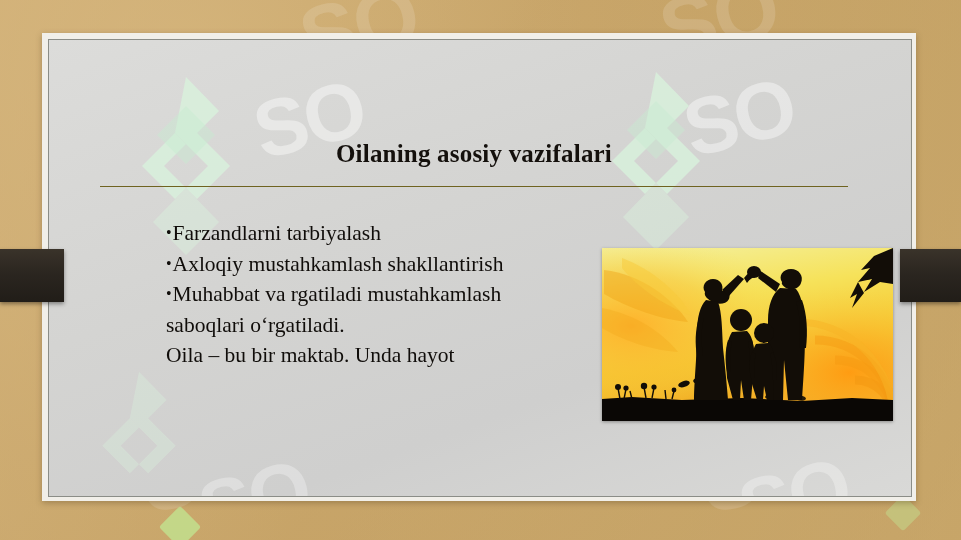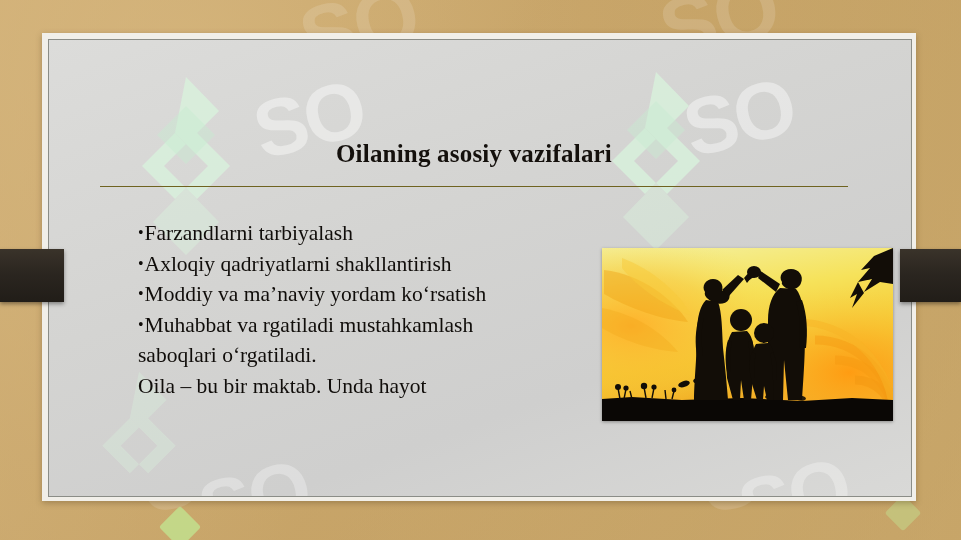--- a/index.html
+++ b/index.html
@@ -169,20 +169,21 @@
     margin: 0;
     padding: 0;
     list-style: none;
   }
   .body-list li {
     font-family: "Liberation Serif", "DejaVu Serif", serif;
     font-size: 21.5px;
     line-height: 30.5px;
     color: #100d0a;
     white-space: nowrap;
+    margin-left: 28px;
   }
   .body-list li.bulleted::before {
     content: "\2022";
     font-size: 16px;
     vertical-align: 2px;
     margin-right: 1px;
   }
   .body-list li.plain {
     white-space: normal;
   }
@@ -265,22 +266,21 @@
   <div class="side-tab side-tab-left"></div>
   <div class="side-tab side-tab-right"></div>
 
   <div class="content">
 
     <div class="slide-title">Oilaning asosiy vazifalari</div>
     <div class="title-rule"></div>
 
     <ul class="body-list">
       <li class="bulleted">Farzandlarni tarbiyalash</li>
-      <li class="bulleted">Axloqiy qadriyatlarni shakllantirish</li>
-      <li class="bulleted">Moddiy va ma’naviy yordam ko‘rsatish</li>
+      <li class="bulleted">Axloqiy mustahkamlash shakllantirish</li>
       <li class="bulleted">Muhabbat va rgatiladi mustahkamlash</li>
       <li class="plain">saboqlari o‘rgatiladi.</li>
       <li class="plain">Oila – bu bir maktab. Unda hayot</li>
     </ul>
 
     <div class="picture">
       <svg width="291" height="173" viewBox="0 0 291 173" preserveAspectRatio="none">
         <defs>
           <linearGradient id="skyGrad" x1="0" y1="0" x2="0.25" y2="1">
             <stop offset="0%" stop-color="#f4f1a2"></stop>

